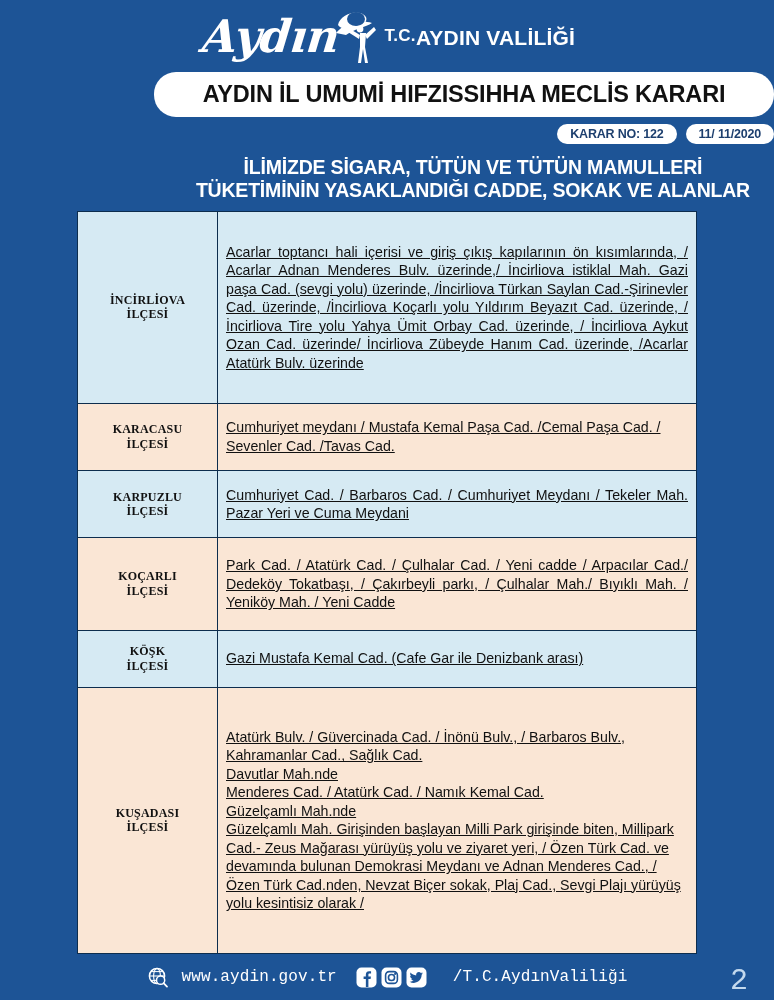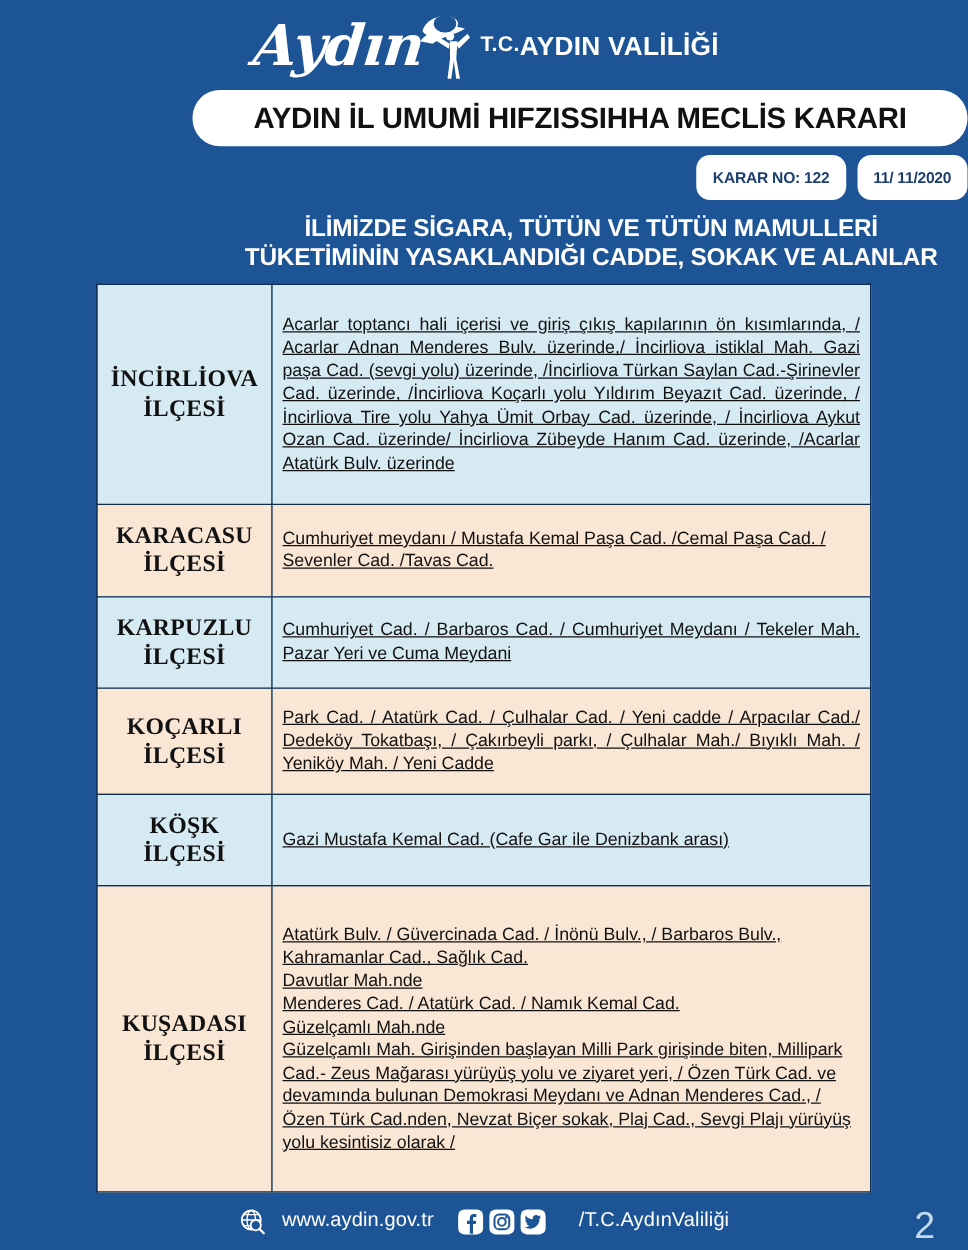--- a/index.html
+++ b/index.html
@@ -106,21 +106,21 @@
 
   .pill-row {
     display: flex;
     gap: 9px;
     margin-top: 7px;
     justify-content: center;
   }
   .pill {
     background: #ffffff;
     border-radius: 11px;
-    height: 36px;
+    height: 20px;
     display: flex;
     align-items: center;
     justify-content: center;
     padding: 0 13px;
     box-sizing: border-box;
   }
   .pill-text {
     font-size: 12.5px;
     font-weight: bold;
     color: #1d3f6e;
@@ -158,21 +158,21 @@
     border: 1.5px solid #0d2d4d;
     vertical-align: middle;
     padding: 6px 8px;
     box-sizing: border-box;
   }
   td.district {
     width: 140px;
     text-align: center;
     font-family: "Liberation Serif", "DejaVu Serif", serif;
     font-weight: bold;
-    font-size: 19px;
+    font-size: 12px;
     color: #111111;
     line-height: 1.22;
     letter-spacing: 0.2px;
     padding: 4px 3px;
   }
   td.content {
     font-family: "Liberation Sans", sans-serif;
     font-size: 14.2px;
     color: #111111;
     line-height: 1.3;
@@ -186,20 +186,21 @@
 
   
   .footer {
     flex: 0 0 46px;
     height: 46px;
     display: flex;
     align-items: center;
     justify-content: center;
     position: relative;
     gap: 13px;
+    font-family: Liberation Mono, monospace;
   }
   .globe-icon { display: block; }
   .footer-url {
     color: #ffffff;
     font-size: 16px;
     letter-spacing: 0.1px;
   }
   .social-icons {
     display: flex;
     gap: 4px;

